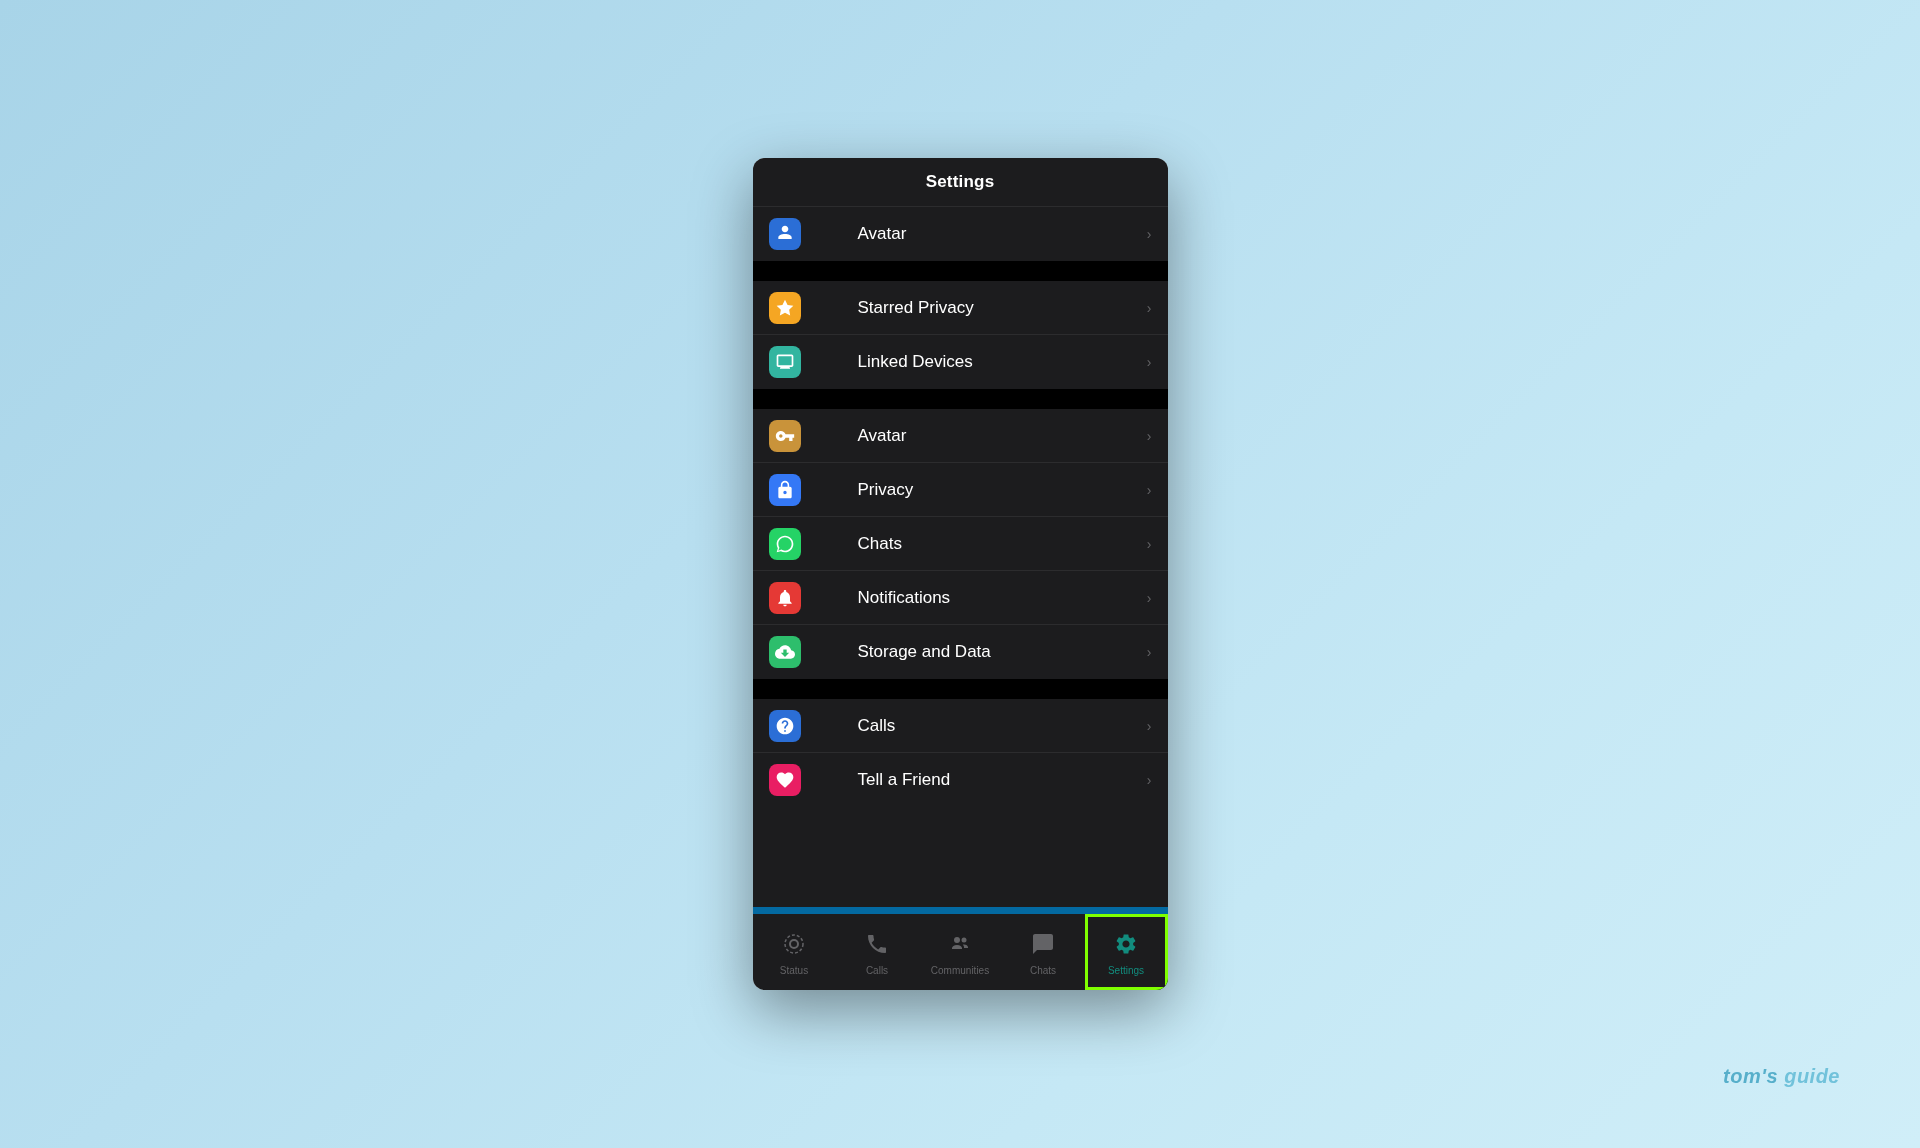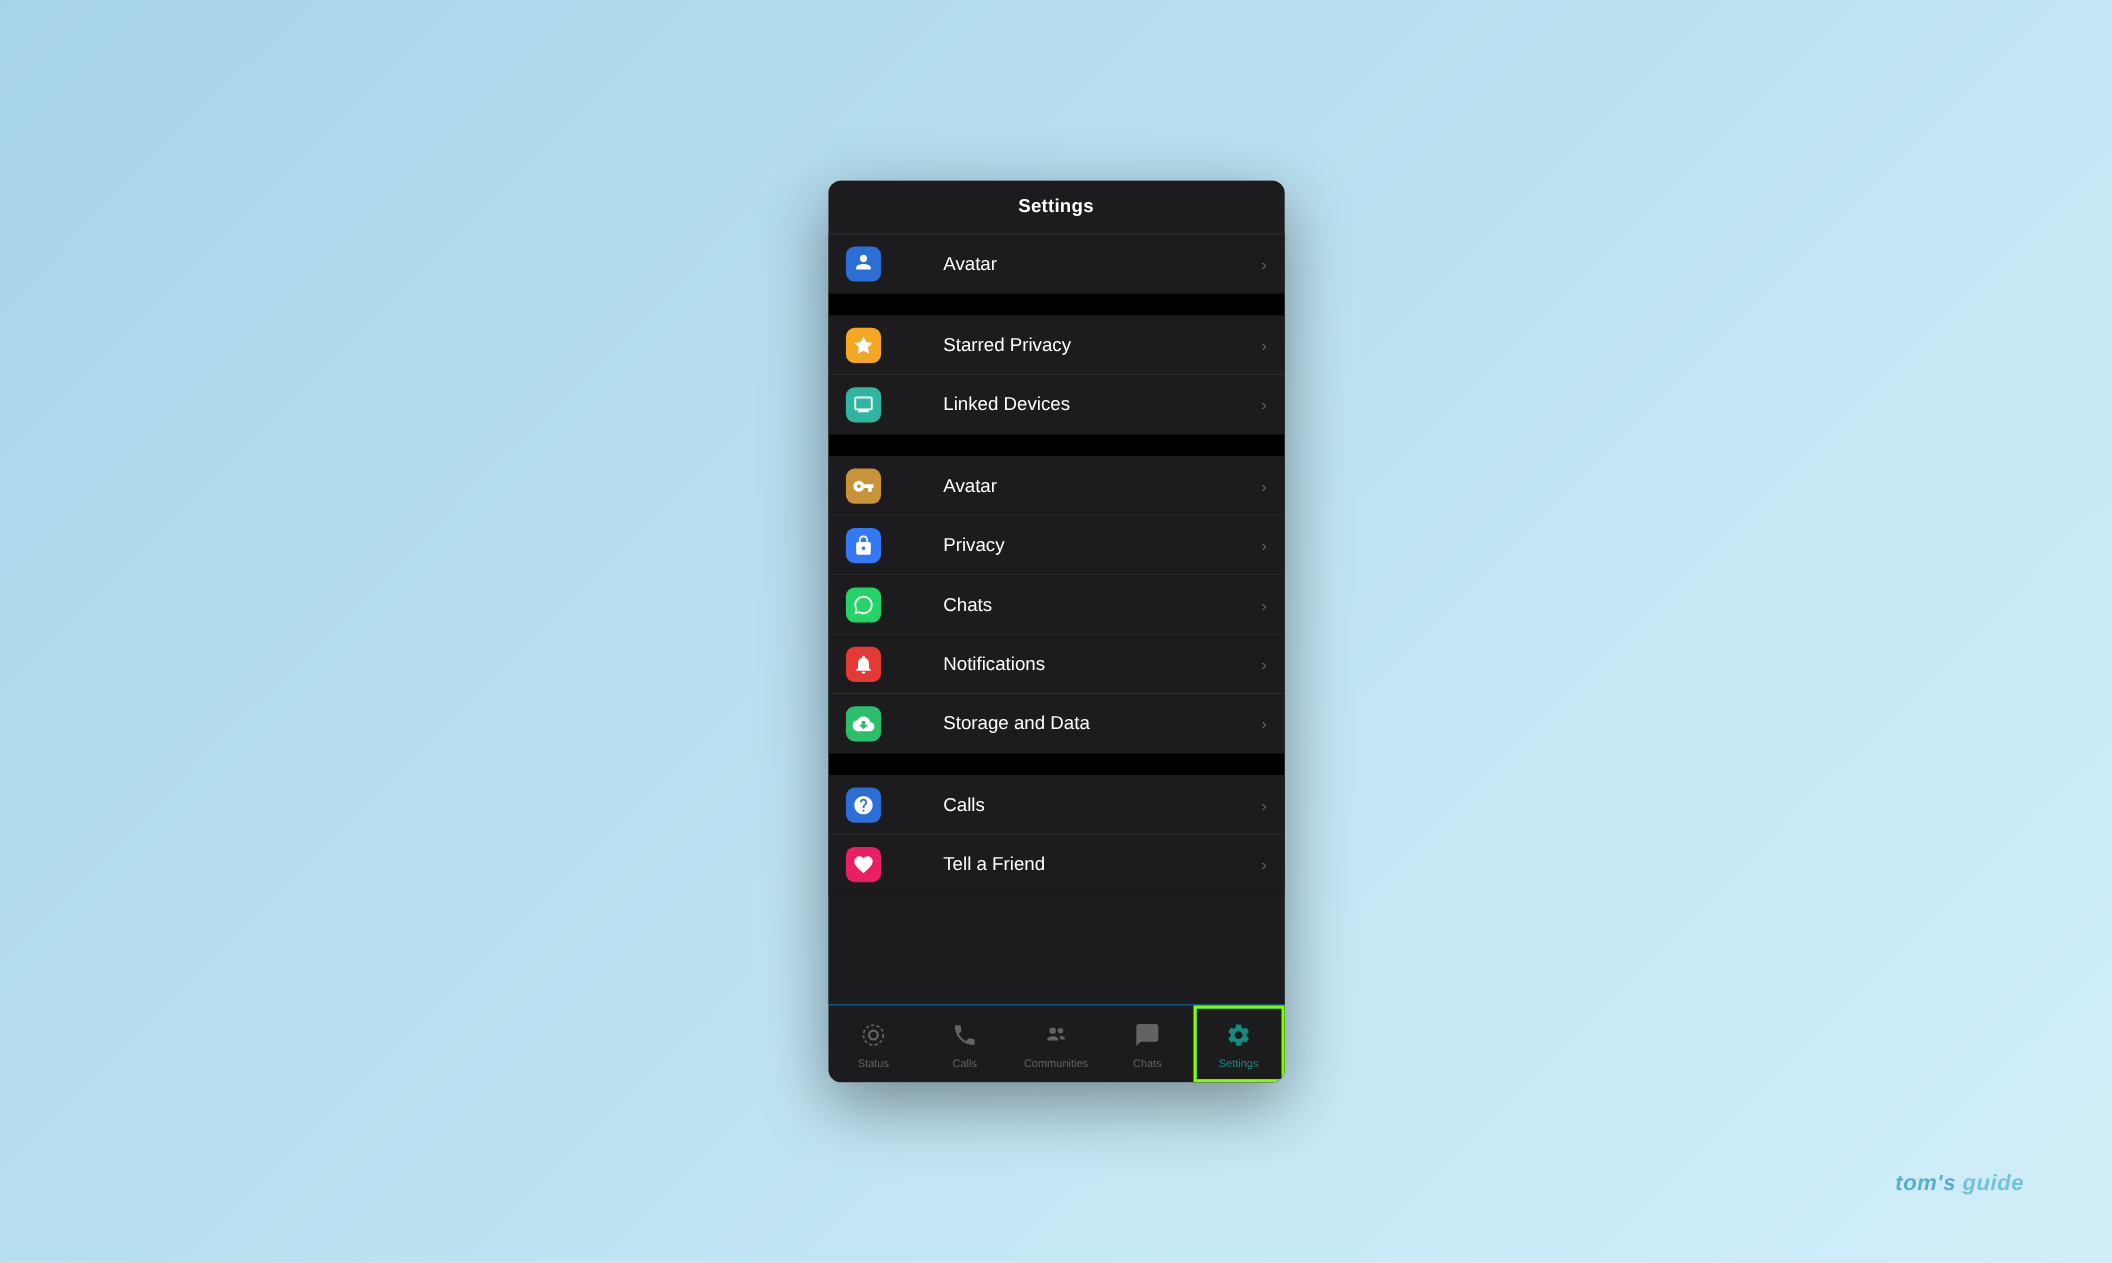--- a/index.html
+++ b/index.html
@@ -105,22 +105,22 @@
     .icon-red { background: #e53935; }
     .icon-green2 { background: #2dbe6c; }
     .icon-info-blue { background: #2b6ed6; }
     .icon-pink { background: #e91e63; }
 
     
     .tab-bar {
       display: flex;
       align-items: stretch;
       background: #1c1c1e;
-      border-top: 1px solid #0369a1;
-      height: 71px;
+      border-top: 7px solid #0369a1;
+      height: 83px;
     }
 
     .tab-item {
       flex: 1;
       display: flex;
       flex-direction: column;
       align-items: center;
       justify-content: center;
       padding-top: 8px;
       padding-bottom: 4px;

